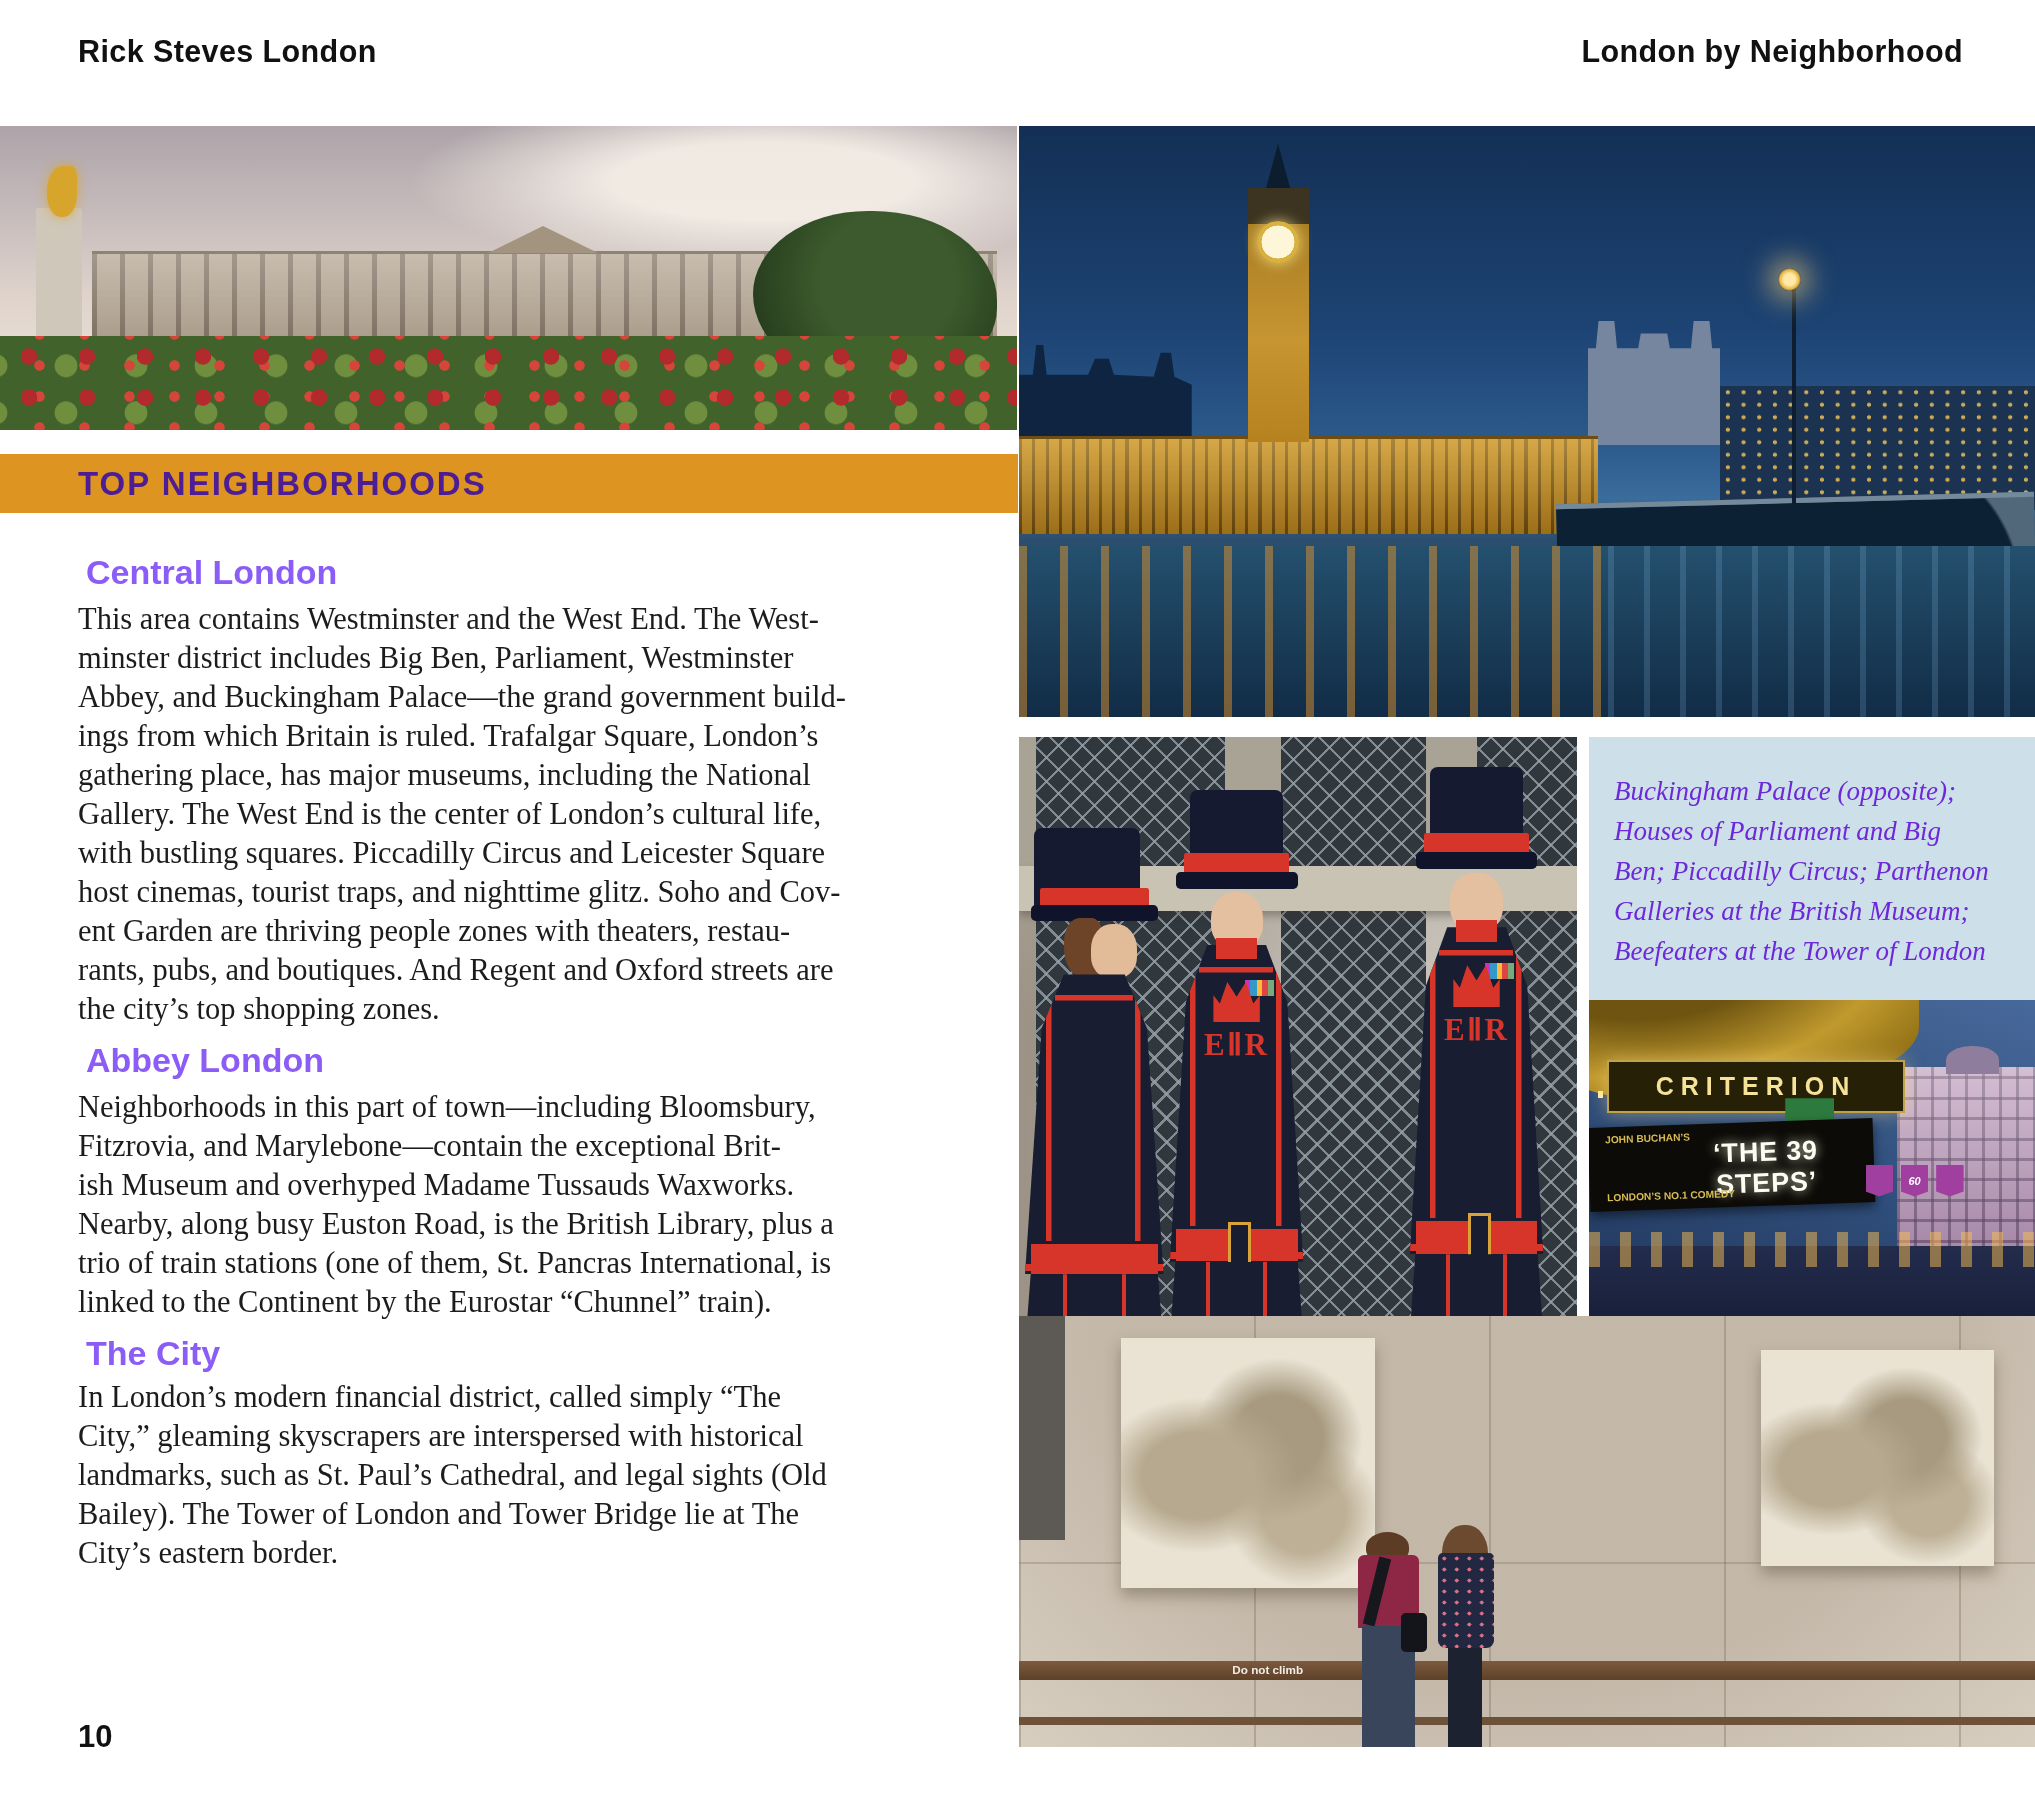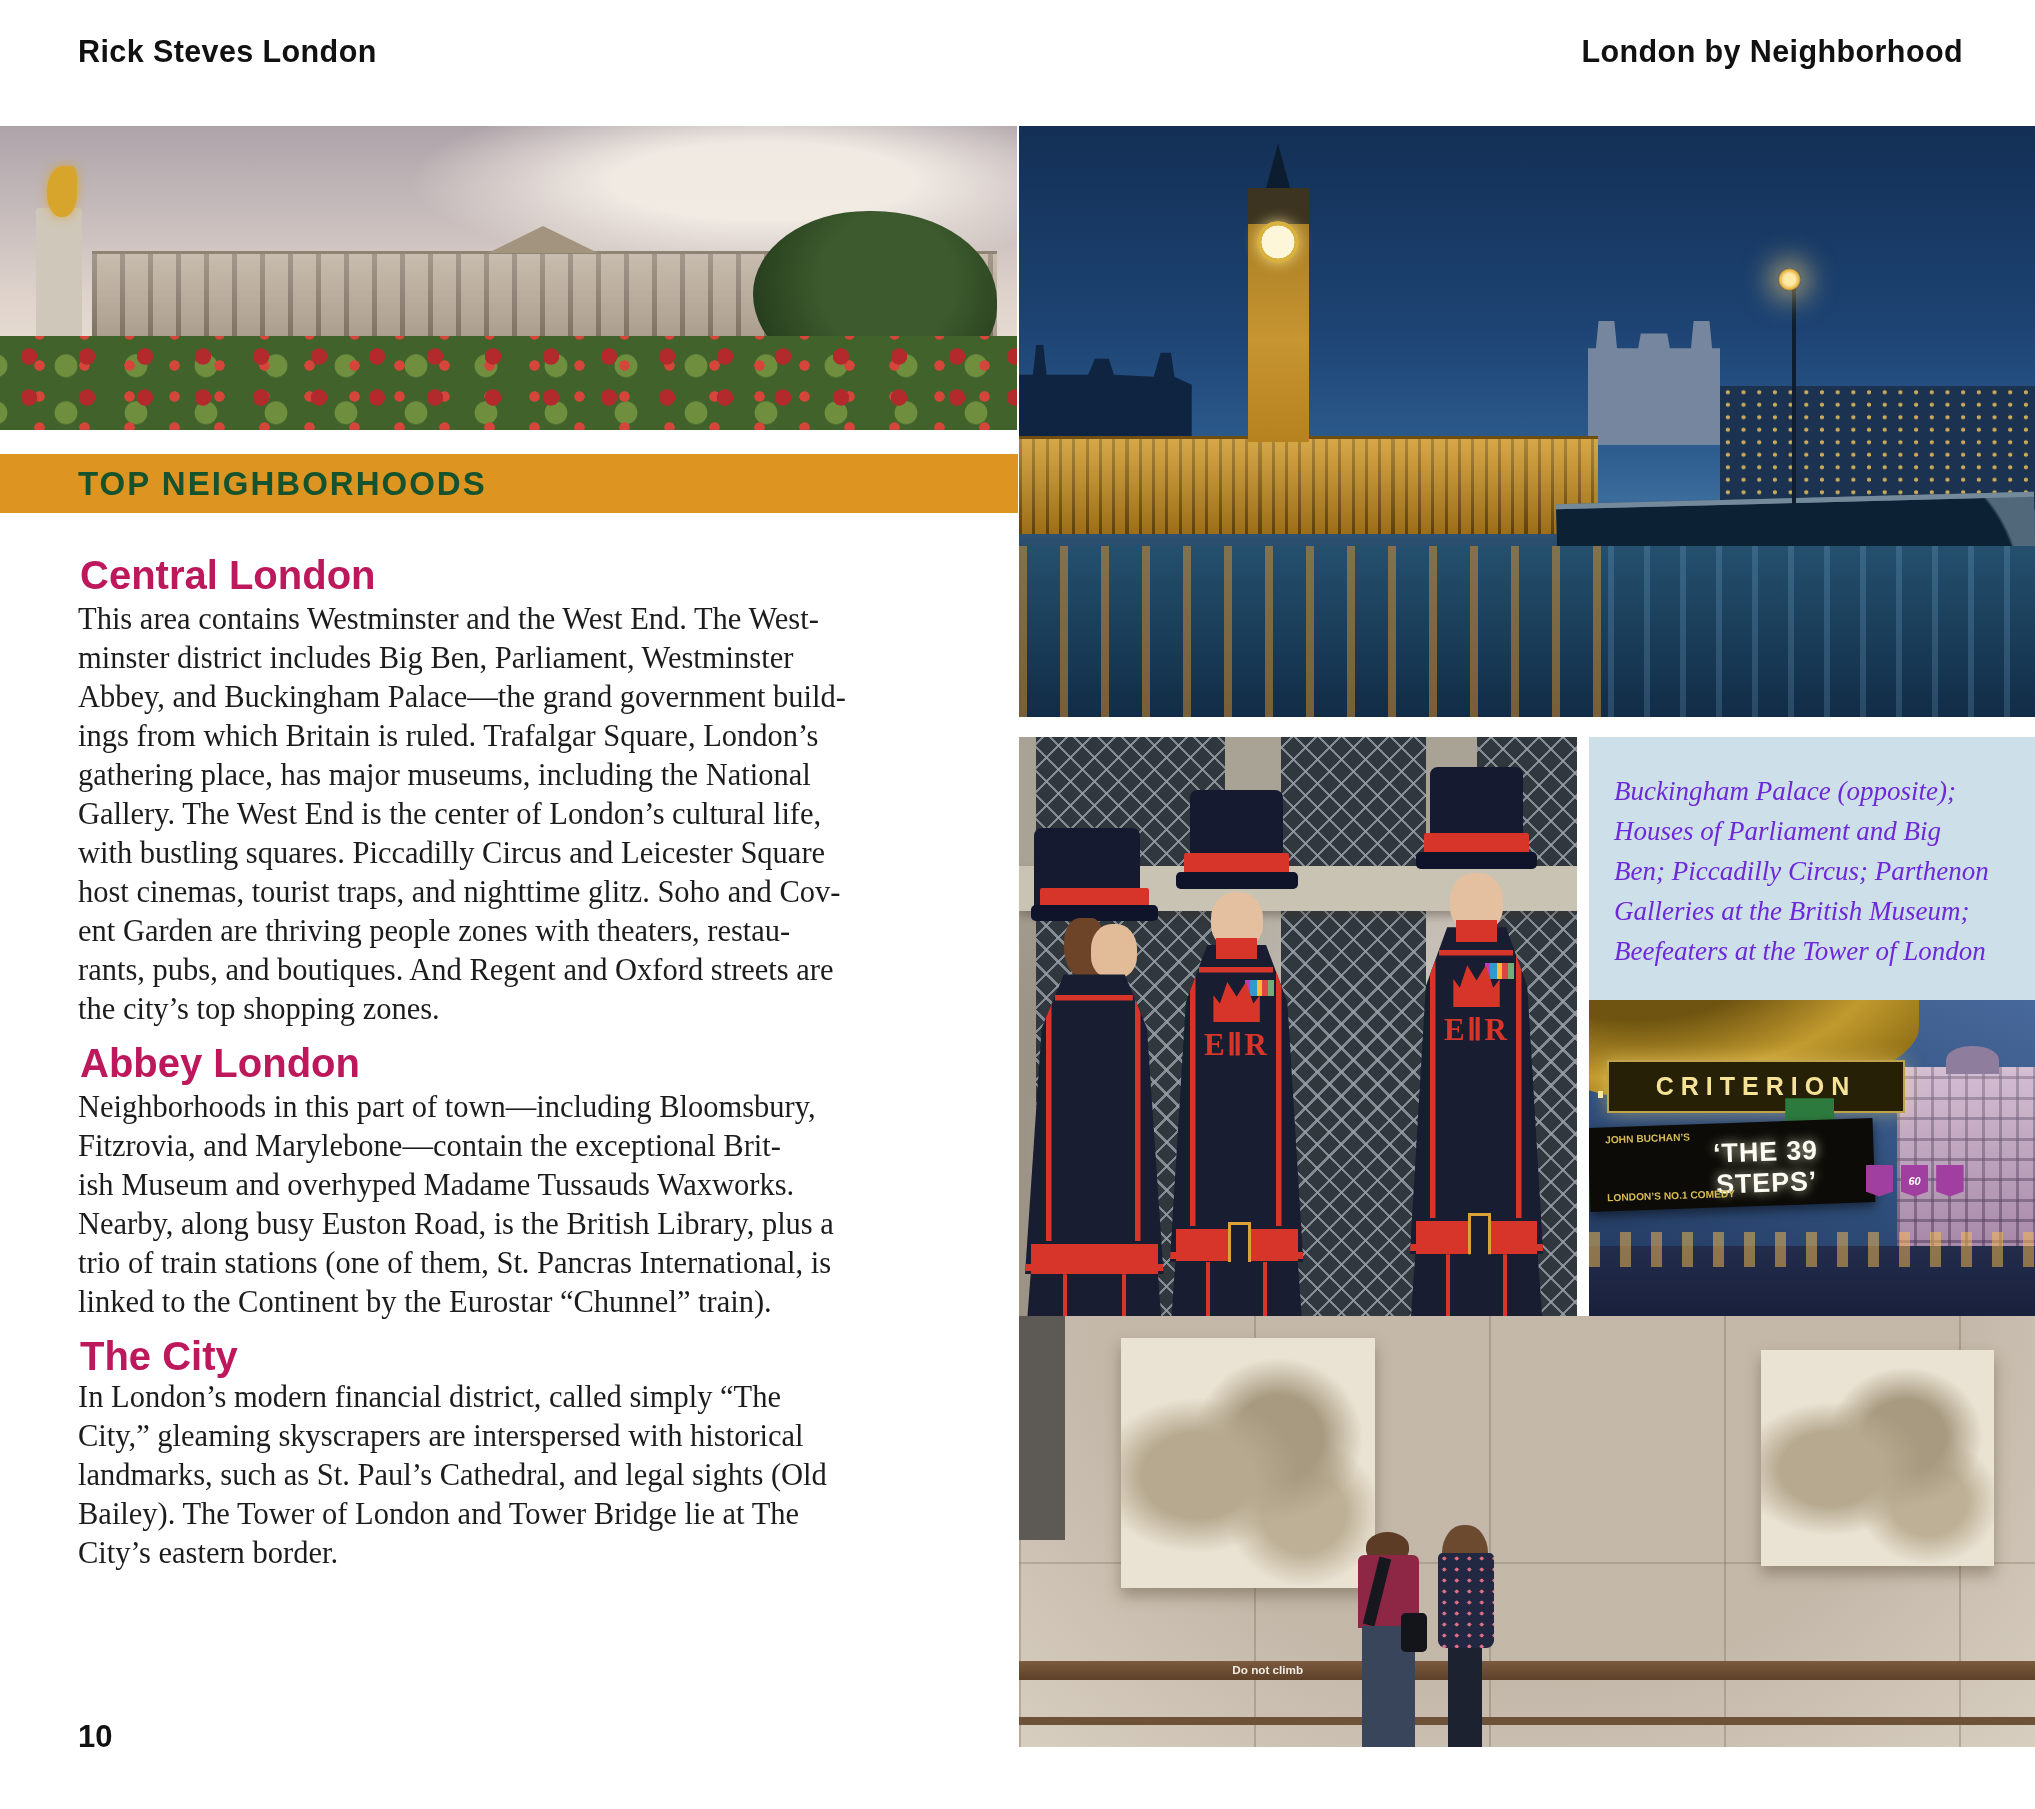--- a/index.html
+++ b/index.html
@@ -7,24 +7,24 @@
         font-family:"Liberation Sans",sans-serif;color:#1c1c1c;}
   .abs{position:absolute;}
 
   
   .hdr{top:34px;font-size:30.5px;font-weight:bold;color:#111;letter-spacing:0.4px;}
   #hdr-left{left:78px;}
   #hdr-right{right:72px;}
 
   
   #banner{left:0;top:454px;width:1018px;height:59px;background:#DD9421;display:flex;align-items:center;}
-  #banner .t{margin-left:78px;color:#14532d;font-size:33px;font-weight:600;letter-spacing:2px;}
-
-  
-  .sec-h{left:80px;font-size:40px;font-weight:bold;color:#be185d;}
+  #banner .t{margin-left:78px;color:#4c1d95;font-size:33px;font-weight:600;letter-spacing:2px;}
+
+  
+  .sec-h{left:86px;font-size:34px;font-weight:bold;color:#8b5cf6;}
   .body-p{left:78px;width:963px;font-family:"Liberation Serif",serif;font-size:30.5px;
           line-height:39px;color:#1c1c1c;white-space:pre;}
   #pagenum{left:78px;top:1719px;font-size:31px;font-weight:bold;color:#111;}
 
   
   #caption{left:1589px;top:737px;width:446px;height:264px;background:#CDDFE9;}
   #caption .t{margin:34px 0 0 25px;font-family:"Liberation Serif",serif;font-style:italic;
               font-size:27px;line-height:40px;color:#6d28d9;white-space:pre;}
 
   

